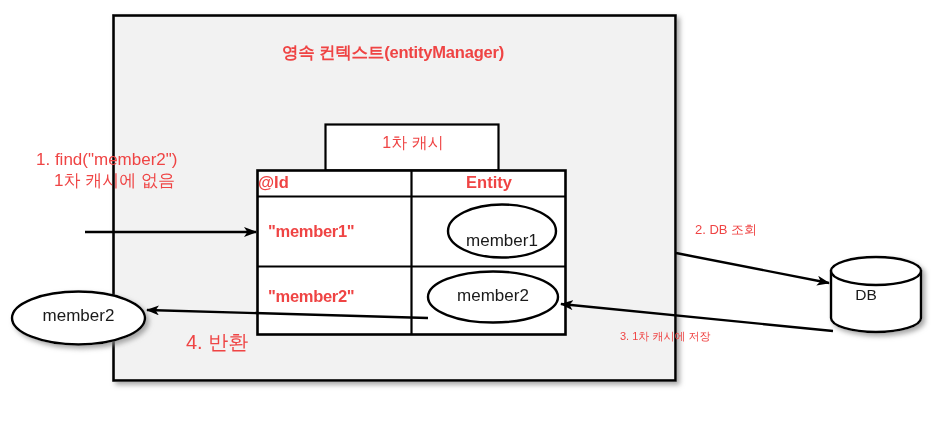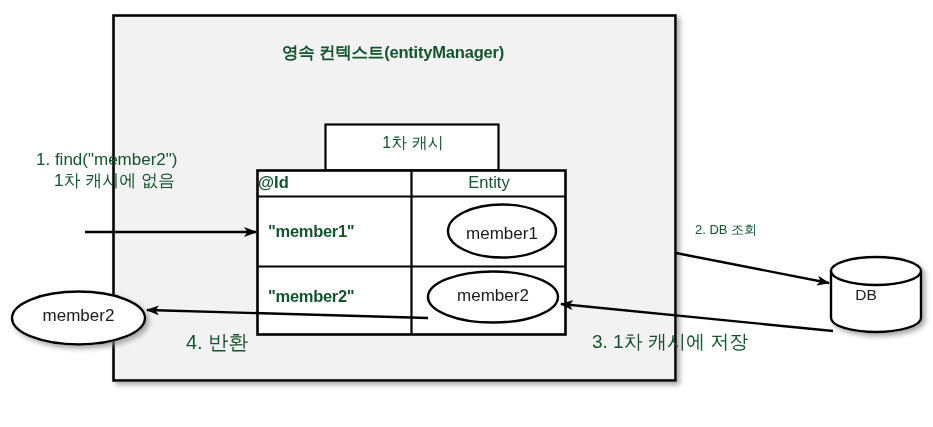--- a/index.html
+++ b/index.html
@@ -17,21 +17,21 @@
   }
   #vector-layer {
     position: absolute;
     left: 0;
     top: 0;
     width: 933px;
     height: 427px;
   }
   .lbl {
     position: absolute;
-    color: #14532d;
+    color: #ef4444;
     white-space: nowrap;
     line-height: 1.22;
   }
   .ctx-title {
     left: 228px;
     top: 42px;
     width: 330px;
     text-align: center;
     font-size: 16.5px;
     font-weight: bold;
@@ -51,50 +51,50 @@
     text-align: left;
     font-size: 16.5px;
     font-weight: bold;
   }
   .th-entity {
     left: 412px;
     top: 172px;
     width: 154px;
     text-align: center;
     font-size: 16.5px;
-    font-weight: normal;
+    font-weight: bold;
   }
   .cell-key {
     left: 268px;
     font-size: 16.5px;
     font-weight: bold;
     letter-spacing: -0.3px;
   }
   .cell-key.k1 { top: 221px; }
   .cell-key.k2 { top: 286px; }
   .ellipse-text {
     position: absolute;
     text-align: center;
     font-size: 17px;
     color: #1a1a1a;
     white-space: nowrap;
   }
-  .ell-m1 { left: 448px; top: 224px; width: 108px; }
+  .ell-m1 { left: 448px; top: 231px; width: 108px; }
   .ell-m2 { left: 428px; top: 286px; width: 130px; }
   .ell-ret { left: 12px; top: 306px; width: 133px; }
   .db-text { left: 830px; top: 286px; width: 72px; text-align: center; font-size: 15.5px; }
   .step1 {
     left: 36px;
     top: 150px;
     font-size: 17px;
     text-align: left;
   }
   .step1 .l2 { padding-left: 18px; display: block; }
   .step2 { left: 695px; top: 222px; font-size: 13px; text-align: center; }
-  .step3 { left: 592px; top: 330px; font-size: 19px; }
+  .step3 { left: 620px; top: 330px; font-size: 11px; }
   .step4 { left: 186px; top: 330px; font-size: 20px; }
 </style>
 </head>
 <body>
 
 <div id="canvas">
 
   <svg id="vector-layer" viewBox="0 0 933 427">
     <defs>
       <filter id="softshadow" x="-50%" y="-50%" width="220%" height="220%">

